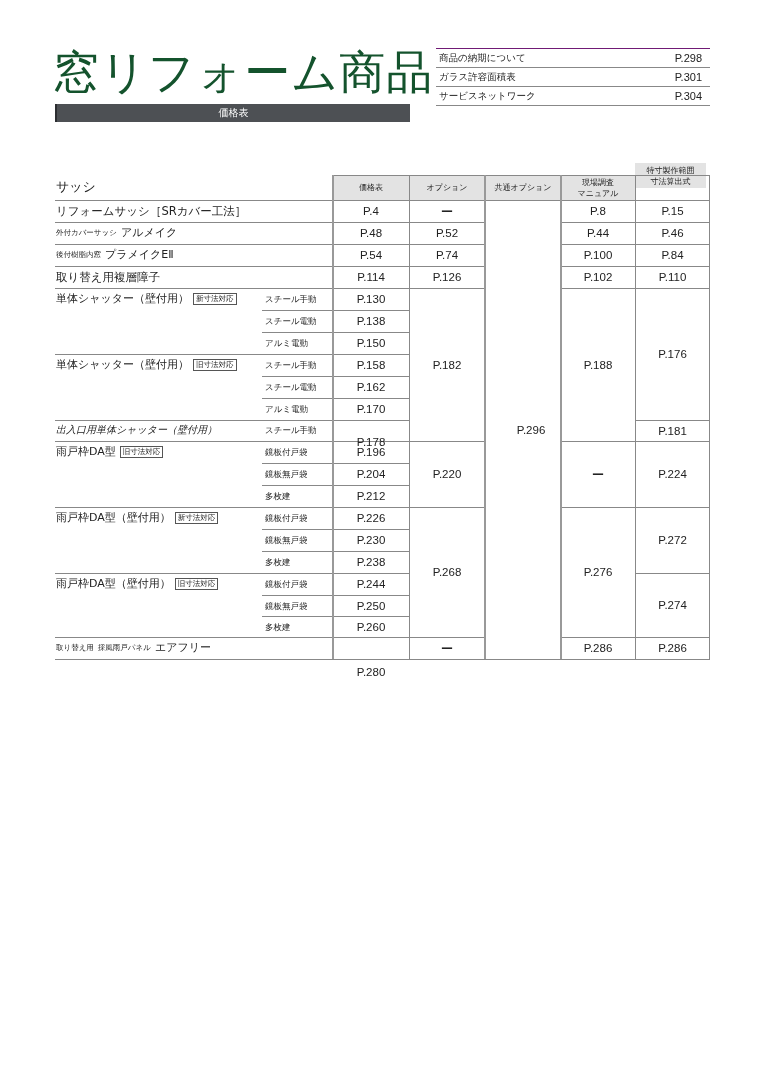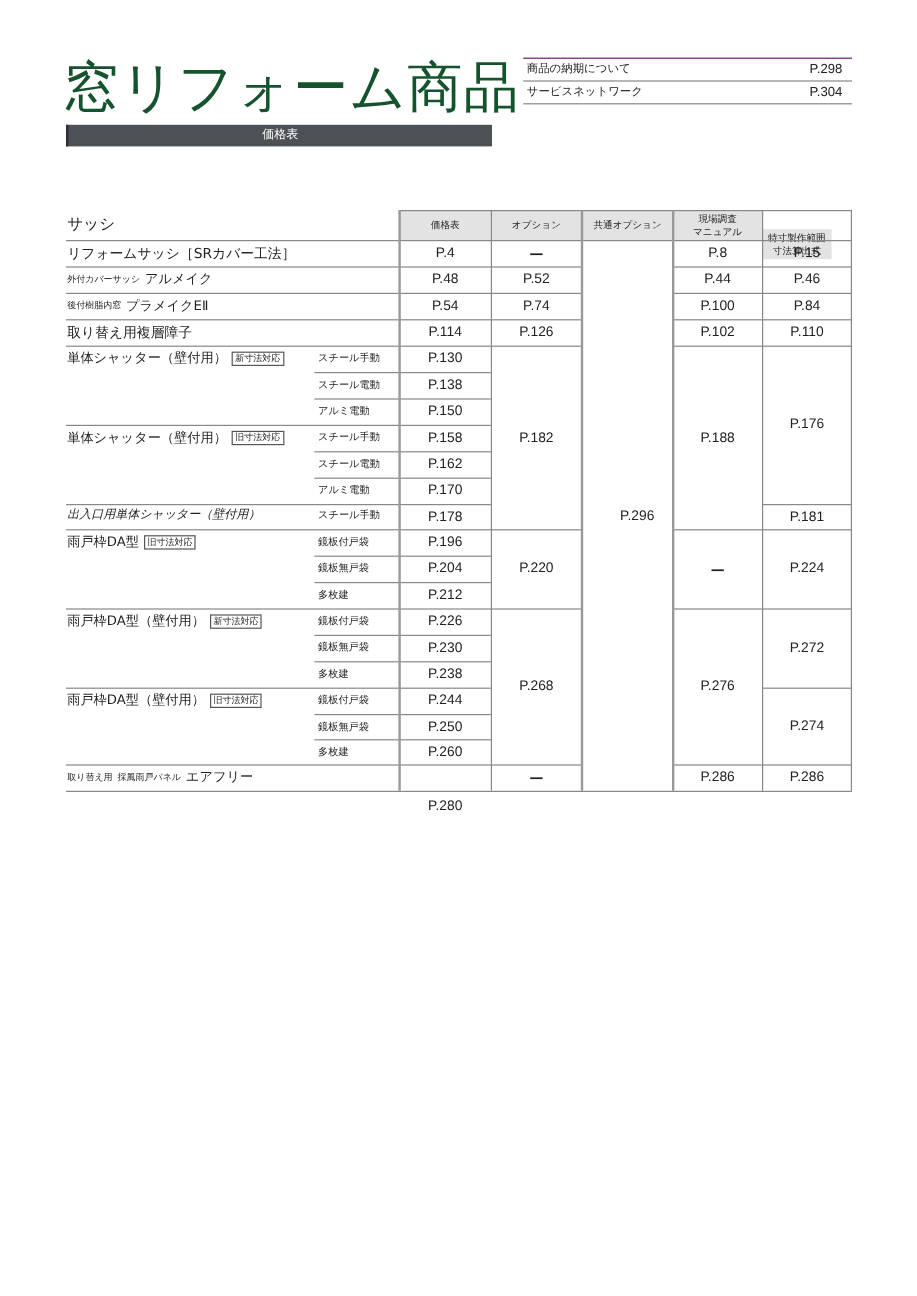--- a/index.html
+++ b/index.html
@@ -32,36 +32,40 @@
 
 <div class="abs title">窓リフォーム商品</div>
 <div class="abs bar">価格表</div>
 
 <div class="abs toc">
   <div class="toc-row">
     <span>商品の納期について</span>
     <span class="pg">P.298</span>
   </div>
   <div class="toc-row">
+    <span>ガラス許容面積表</span>
+    <span class="pg">P.301</span>
+  </div>
+  <div class="toc-row">
     <span>サービスネットワーク</span>
     <span class="pg">P.304</span>
   </div>
 </div>
 
 <div>
   <div class="section">サッシ</div>
 
   <div class="cell hdr" style="left:333px;top:175px;width:76px;height:25px;">価格表</div>
   <div class="cell hdr" style="left:409px;top:175px;width:76px;height:25px;">オプション</div>
   <div class="cell hdr" style="left:485px;top:175px;width:76px;height:25px;">共通オプション</div>
   <div class="cell hdr" style="left:561px;top:175px;width:74px;height:25px;">
     <span>現場調査</span>
     <span>マニュアル</span>
   </div>
-  <div class="cell hdr" style="left:635px;top:191px;width:58px;height:25px;">
+  <div class="cell hdr" style="left:635px;top:163px;width:71px;height:25px;">
     <span>特寸製作範囲</span>
     <span>寸法算出式</span>
   </div>
 
   <div class="hl" style="left:333px;top:175px;width:377px;"></div>
 
   <div class="hl" style="left:55px;top:200px;width:655px;"></div>
   <div class="hl" style="left:55px;top:222px;width:430px;"></div>
     <div class="hl" style="left:561px;top:222px;width:149px;"></div>
   <div class="hl" style="left:55px;top:244px;width:430px;"></div>
@@ -156,21 +160,21 @@
   <div class="cell" style="left:333px;top:354px;width:76px;height:22px;">P.158</div>
   <div class="sub" style="left:265px;top:380px;">スチール電動</div>
   <div class="cell" style="left:333px;top:376px;width:76px;height:22px;">P.162</div>
   <div class="sub" style="left:265px;top:402px;">アルミ電動</div>
   <div class="cell" style="left:333px;top:398px;width:76px;height:22px;">P.170</div>
 
   <div class="name" style="left:56px;top:423px;font-size:10px;font-style:italic;">
       <span>出入口用単体シャッター（壁付用）</span>
     </div>
   <div class="sub" style="left:265px;top:423px;">スチール手動</div>
-  <div class="cell" style="left:333px;top:420px;width:76px;height:21px;text-align:center;">P.178</div>
+  <div class="cell" style="left:333px;top:431px;width:76px;height:21px;text-align:center;">P.178</div>
 
   <div class="cell" style="left:409px;top:288px;width:76px;height:153px;">P.182</div>
   <div class="cell" style="left:561px;top:288px;width:74px;height:153px;">P.188</div>
   <div class="cell" style="left:635px;top:288px;width:75px;height:132px;">P.176</div>
   <div class="cell" style="left:635px;top:420px;width:75px;height:21px;">P.181</div>
 
   <div class="cell" style="left:485px;top:200px;width:92px;height:459px;">P.296</div>
 
   <div class="name" style="left:56px;top:445px;">
       <span>雨戸枠DA型</span>

